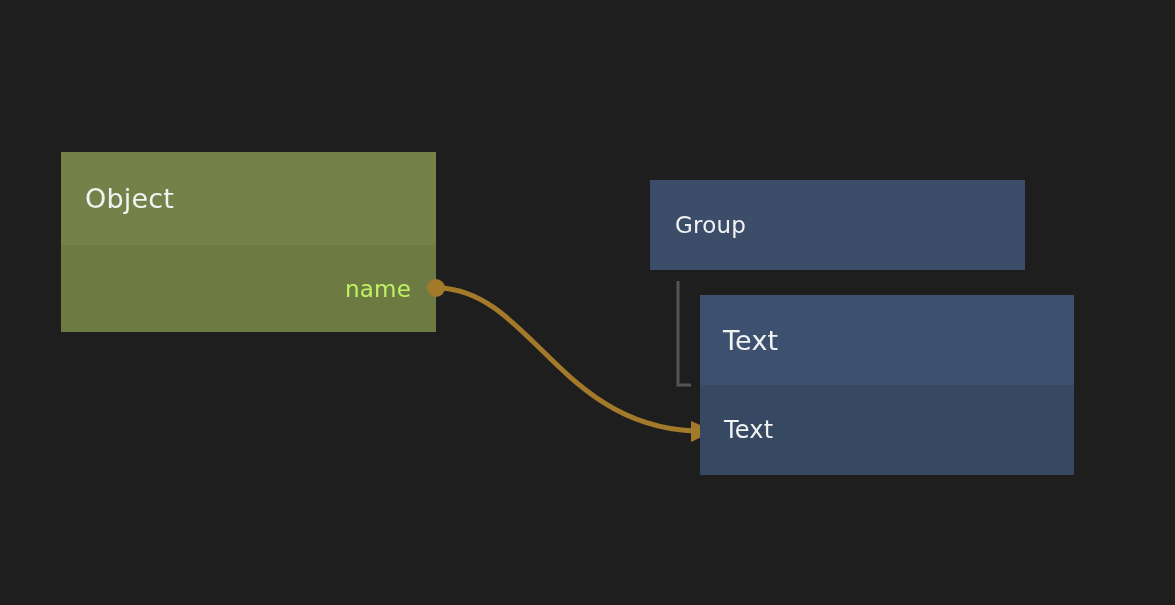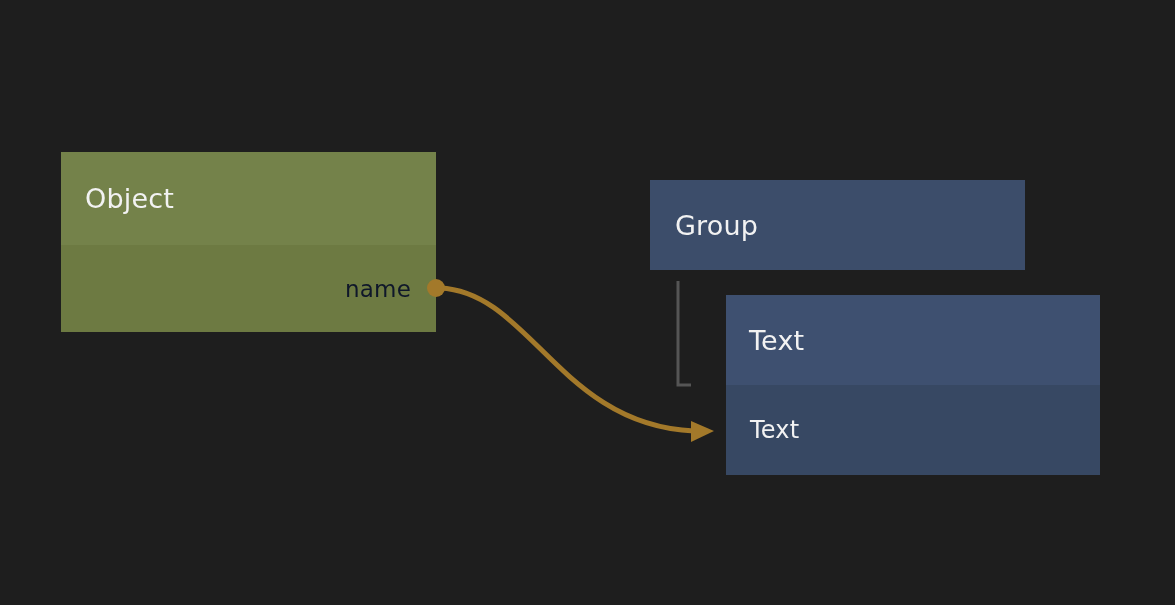--- a/index.html
+++ b/index.html
@@ -59,21 +59,21 @@
     font-size: 27px;
   }
   #node-object .sec-body {
     height: 87px;
     background: #6d7a42;
     justify-content: flex-end;
     padding-right: 25px;
   }
   #node-object .sec-body .node-label {
     font-size: 23px;
-    color: #0f172a;
+    color: #bef264;
   }
 
   
   #port-name {
     position: absolute;
     left: 427px;
     top: 279px;
     width: 18px;
     height: 18px;
     border-radius: 50%;
@@ -86,30 +86,29 @@
     top: 180px;
     width: 375px;
     height: 90px;
   }
   #node-group .sec-header {
     height: 90px;
     background: #3c4d6a;
     padding-left: 25px;
   }
   #node-group .sec-header .node-label {
-    font-size: 27px;
+    font-size: 23px;
   }
 
   
   #node-text {
     left: 700px;
     top: 295px;
     width: 374px;
     height: 180px;
-    margin-left: 26px;
   }
   #node-text .sec-header {
     height: 90px;
     background: #3e5070;
     padding-left: 23px;
   }
   #node-text .sec-header .node-label {
     font-size: 27px;
   }
   #node-text .sec-body {

